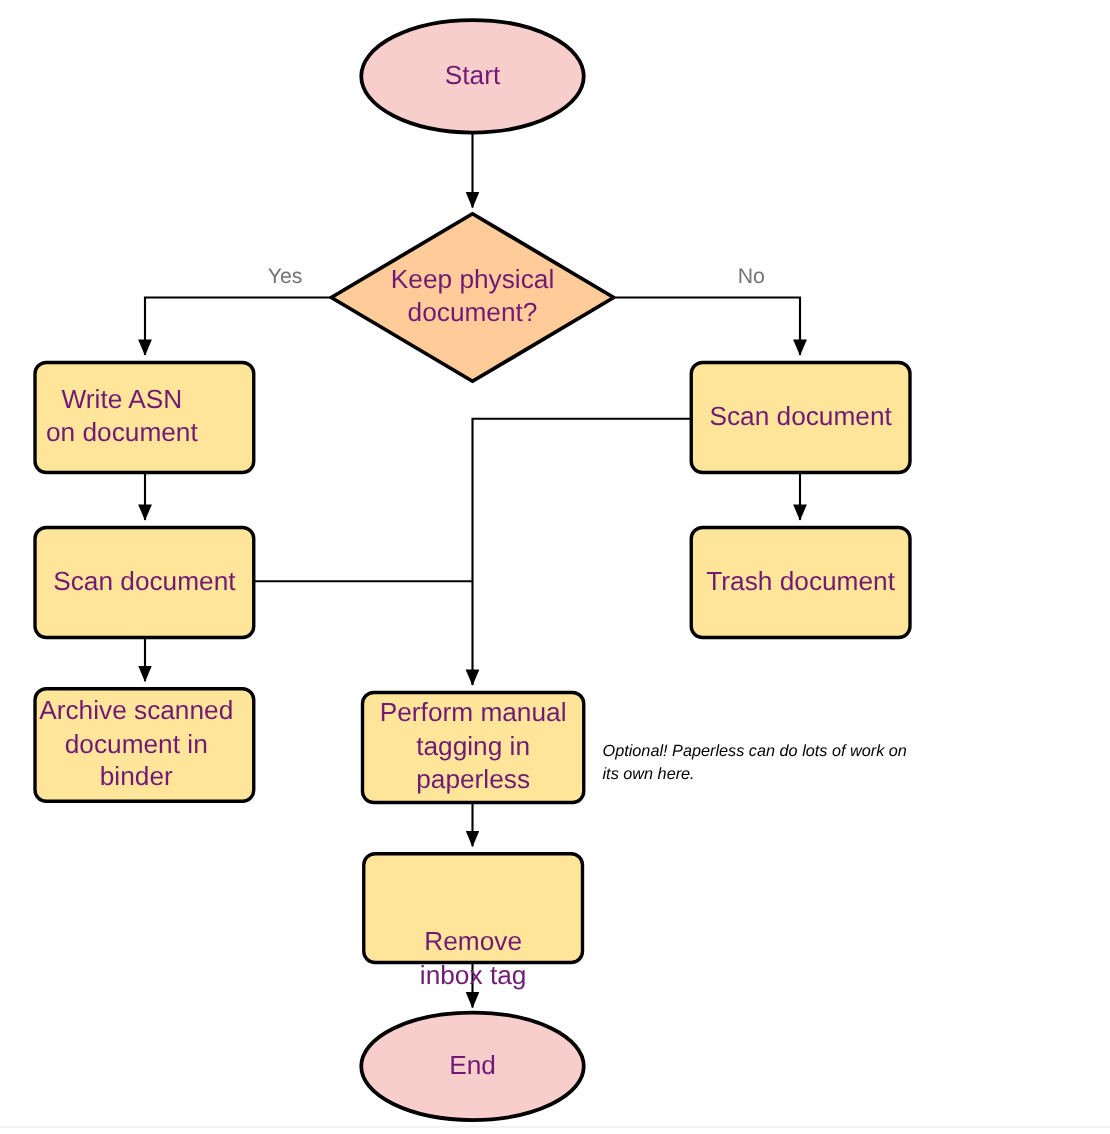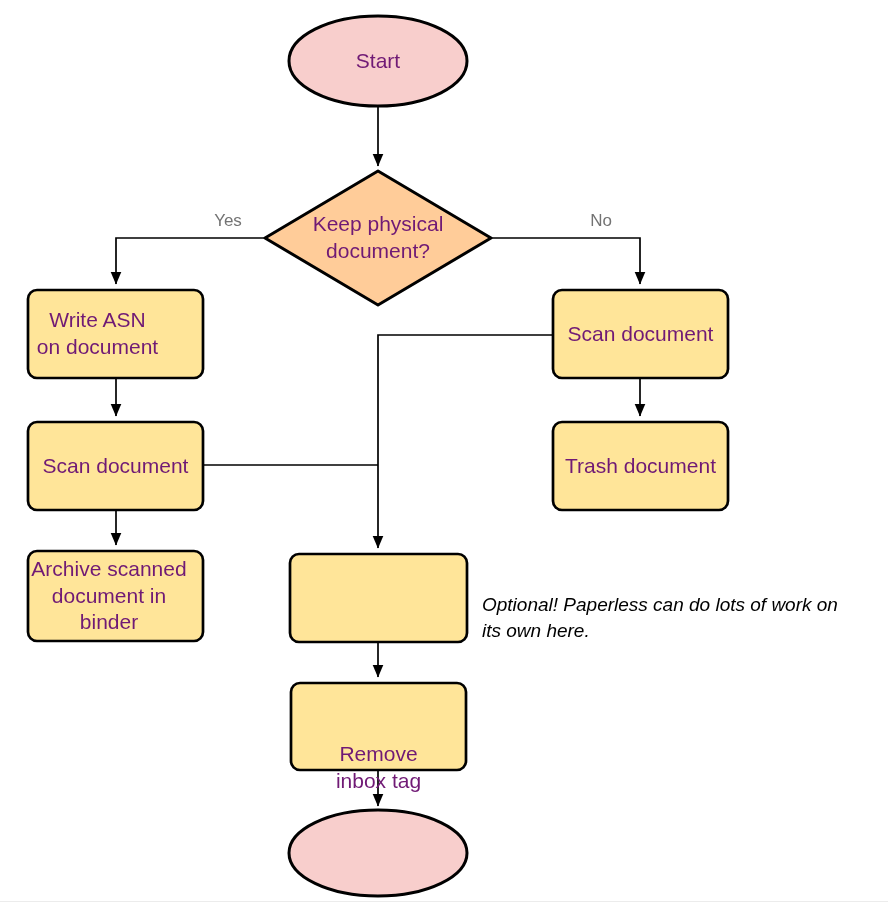--- a/index.html
+++ b/index.html
@@ -28,21 +28,21 @@
     position: absolute;
     font-size: 17px;
     color: #737373;
     text-align: center;
   }
   .note {
     position: absolute;
     left: 482px;
     top: 592px;
     width: 400px;
-    font-size: 19px;
+    font-size: 13px;
     font-style: italic;
     line-height: 1.38;
     color: #000000;
     white-space: pre-line;
   }
   .bottom-hairline {
     position: absolute;
     left: 0; top: 901px;
     width: 888px; height: 1px;
     background: #ececec;
@@ -96,24 +96,28 @@
   <div class="node-label" style="left:28px; top:422px; width:175px; height:88px;">Scan document</div>
 
   <div class="node-label" style="left:28px; top:551px; width:162px; height:90px;">Archive scanned
 document in
 binder</div>
 
   <div class="node-label" style="left:553px; top:290px; width:175px; height:88px;">Scan document</div>
 
   <div class="node-label" style="left:553px; top:422px; width:175px; height:88px;border-radius:32px;">Trash document</div>
 
+  <div class="node-label" style="left:290px; top:554px; width:177px; height:88px;">Perform manual
+tagging in
+paperless</div>
 
   <div class="node-label" style="left:291px; top:724px; width:175px; height:87px;">Remove
 inbox tag</div>
 
+  <div class="node-label" style="left:288px; top:810px; width:180px; height:86px;">End</div>
 
   <div class="edge-label" style="left:205px; top:211px; width:46px;">Yes</div>
   <div class="edge-label" style="left:535px; top:211px; width:36px;margin-left:48px;">No</div>
 
   <div class="note">Optional! Paperless can do lots of work on
 its own here.</div>
 
   <div class="bottom-hairline"></div>
 </div>
 

